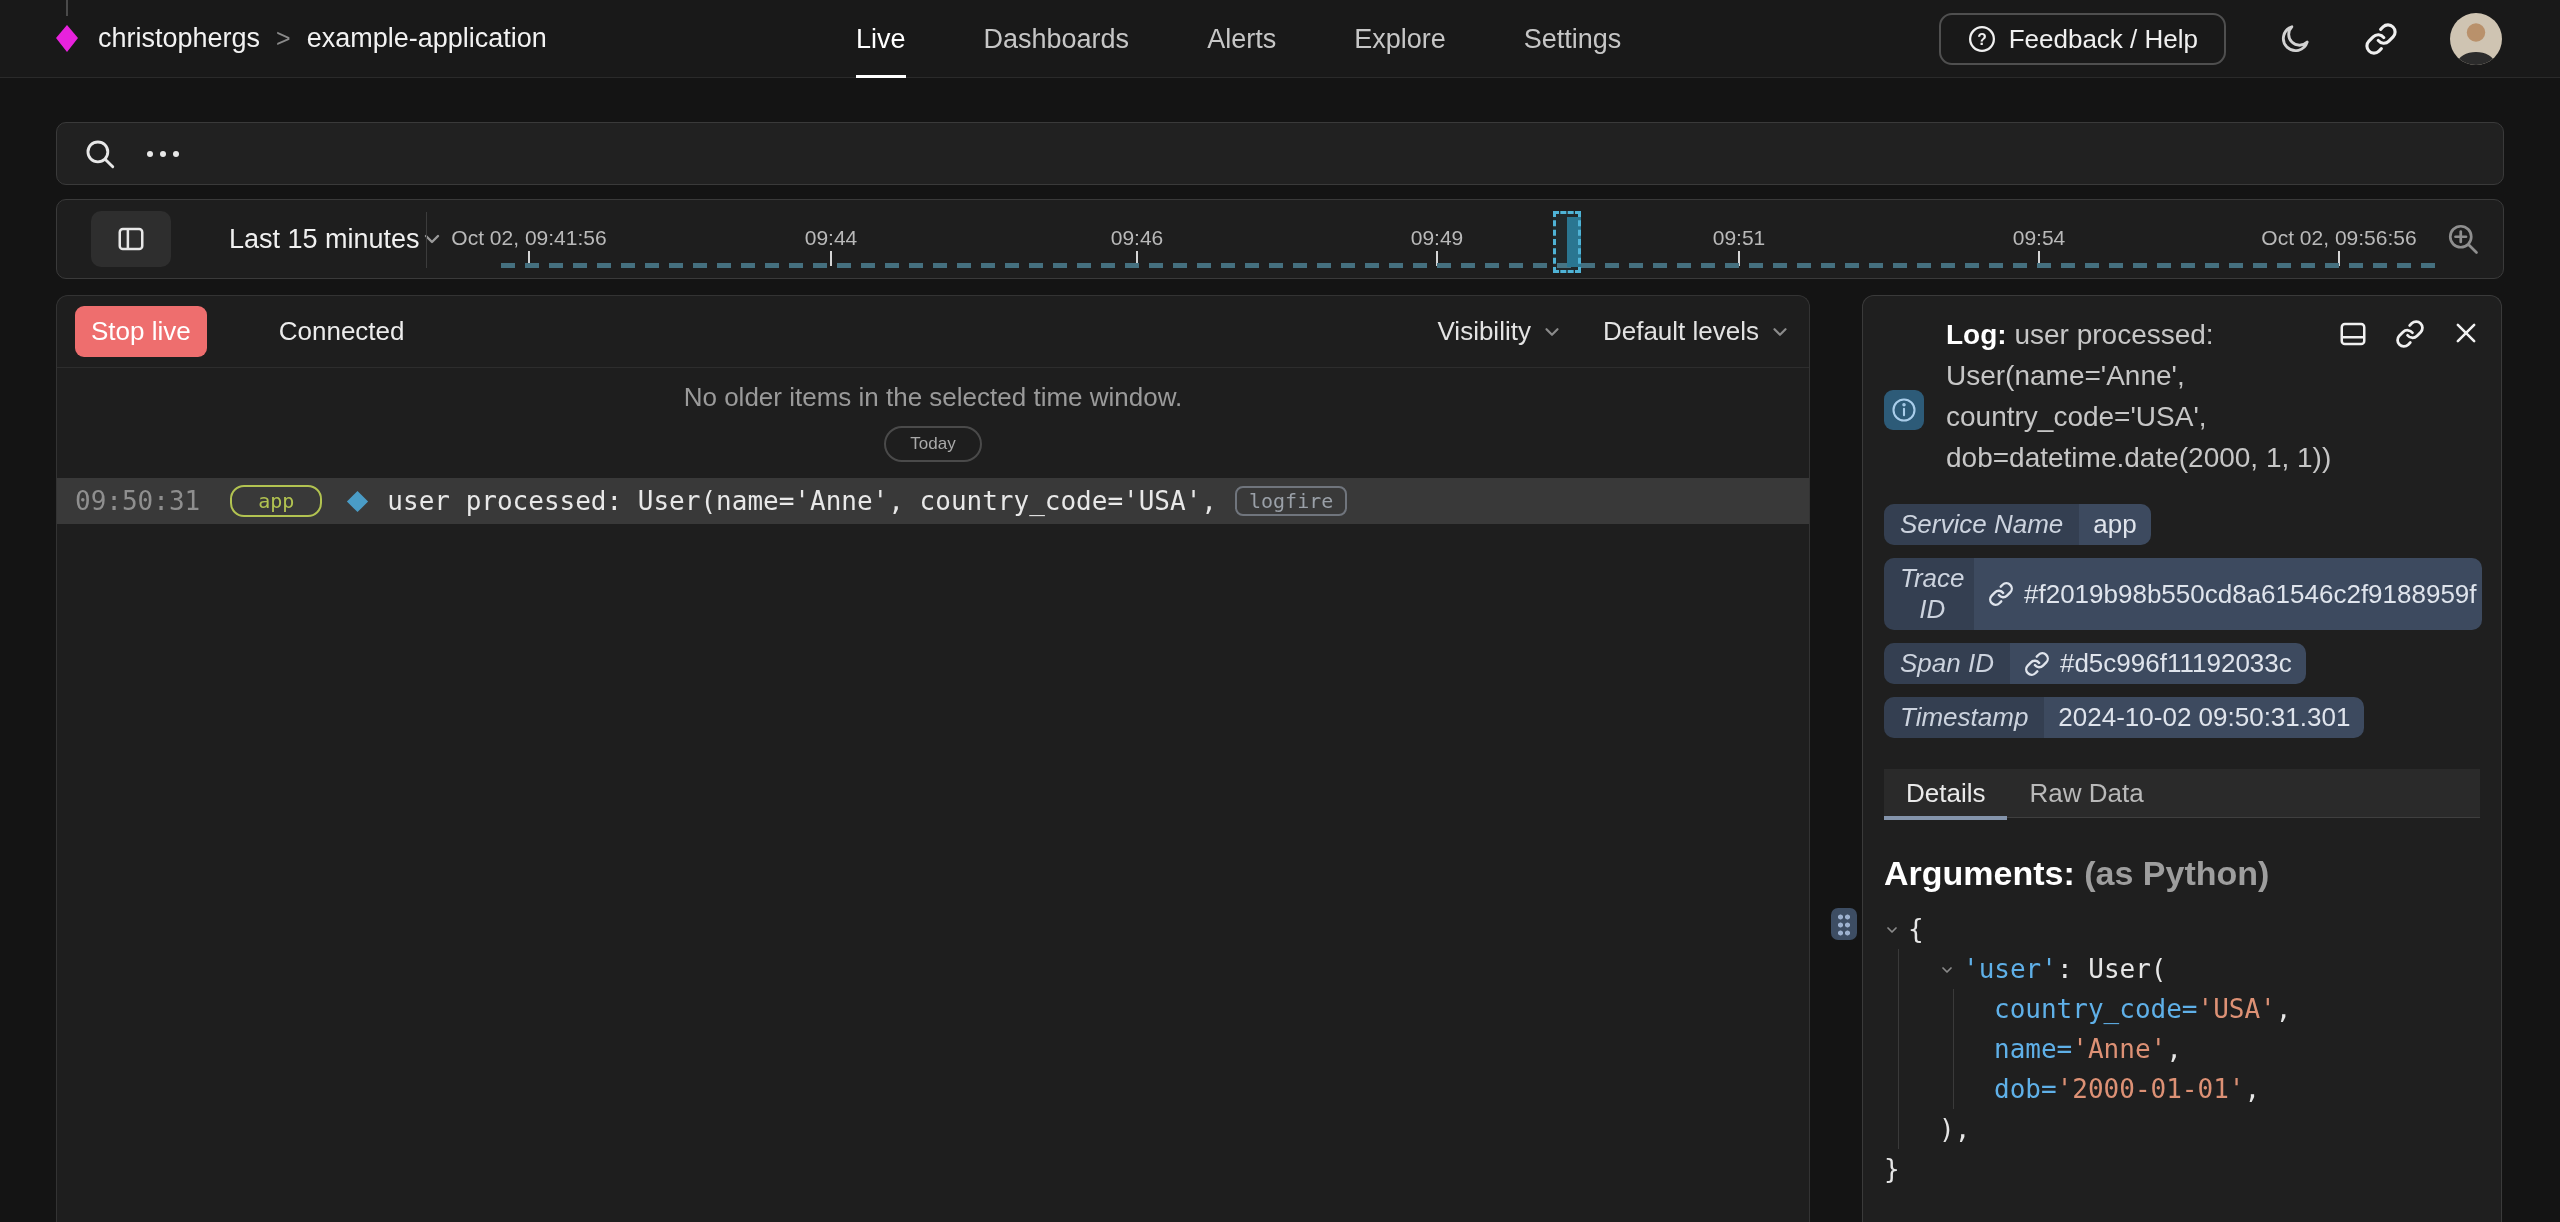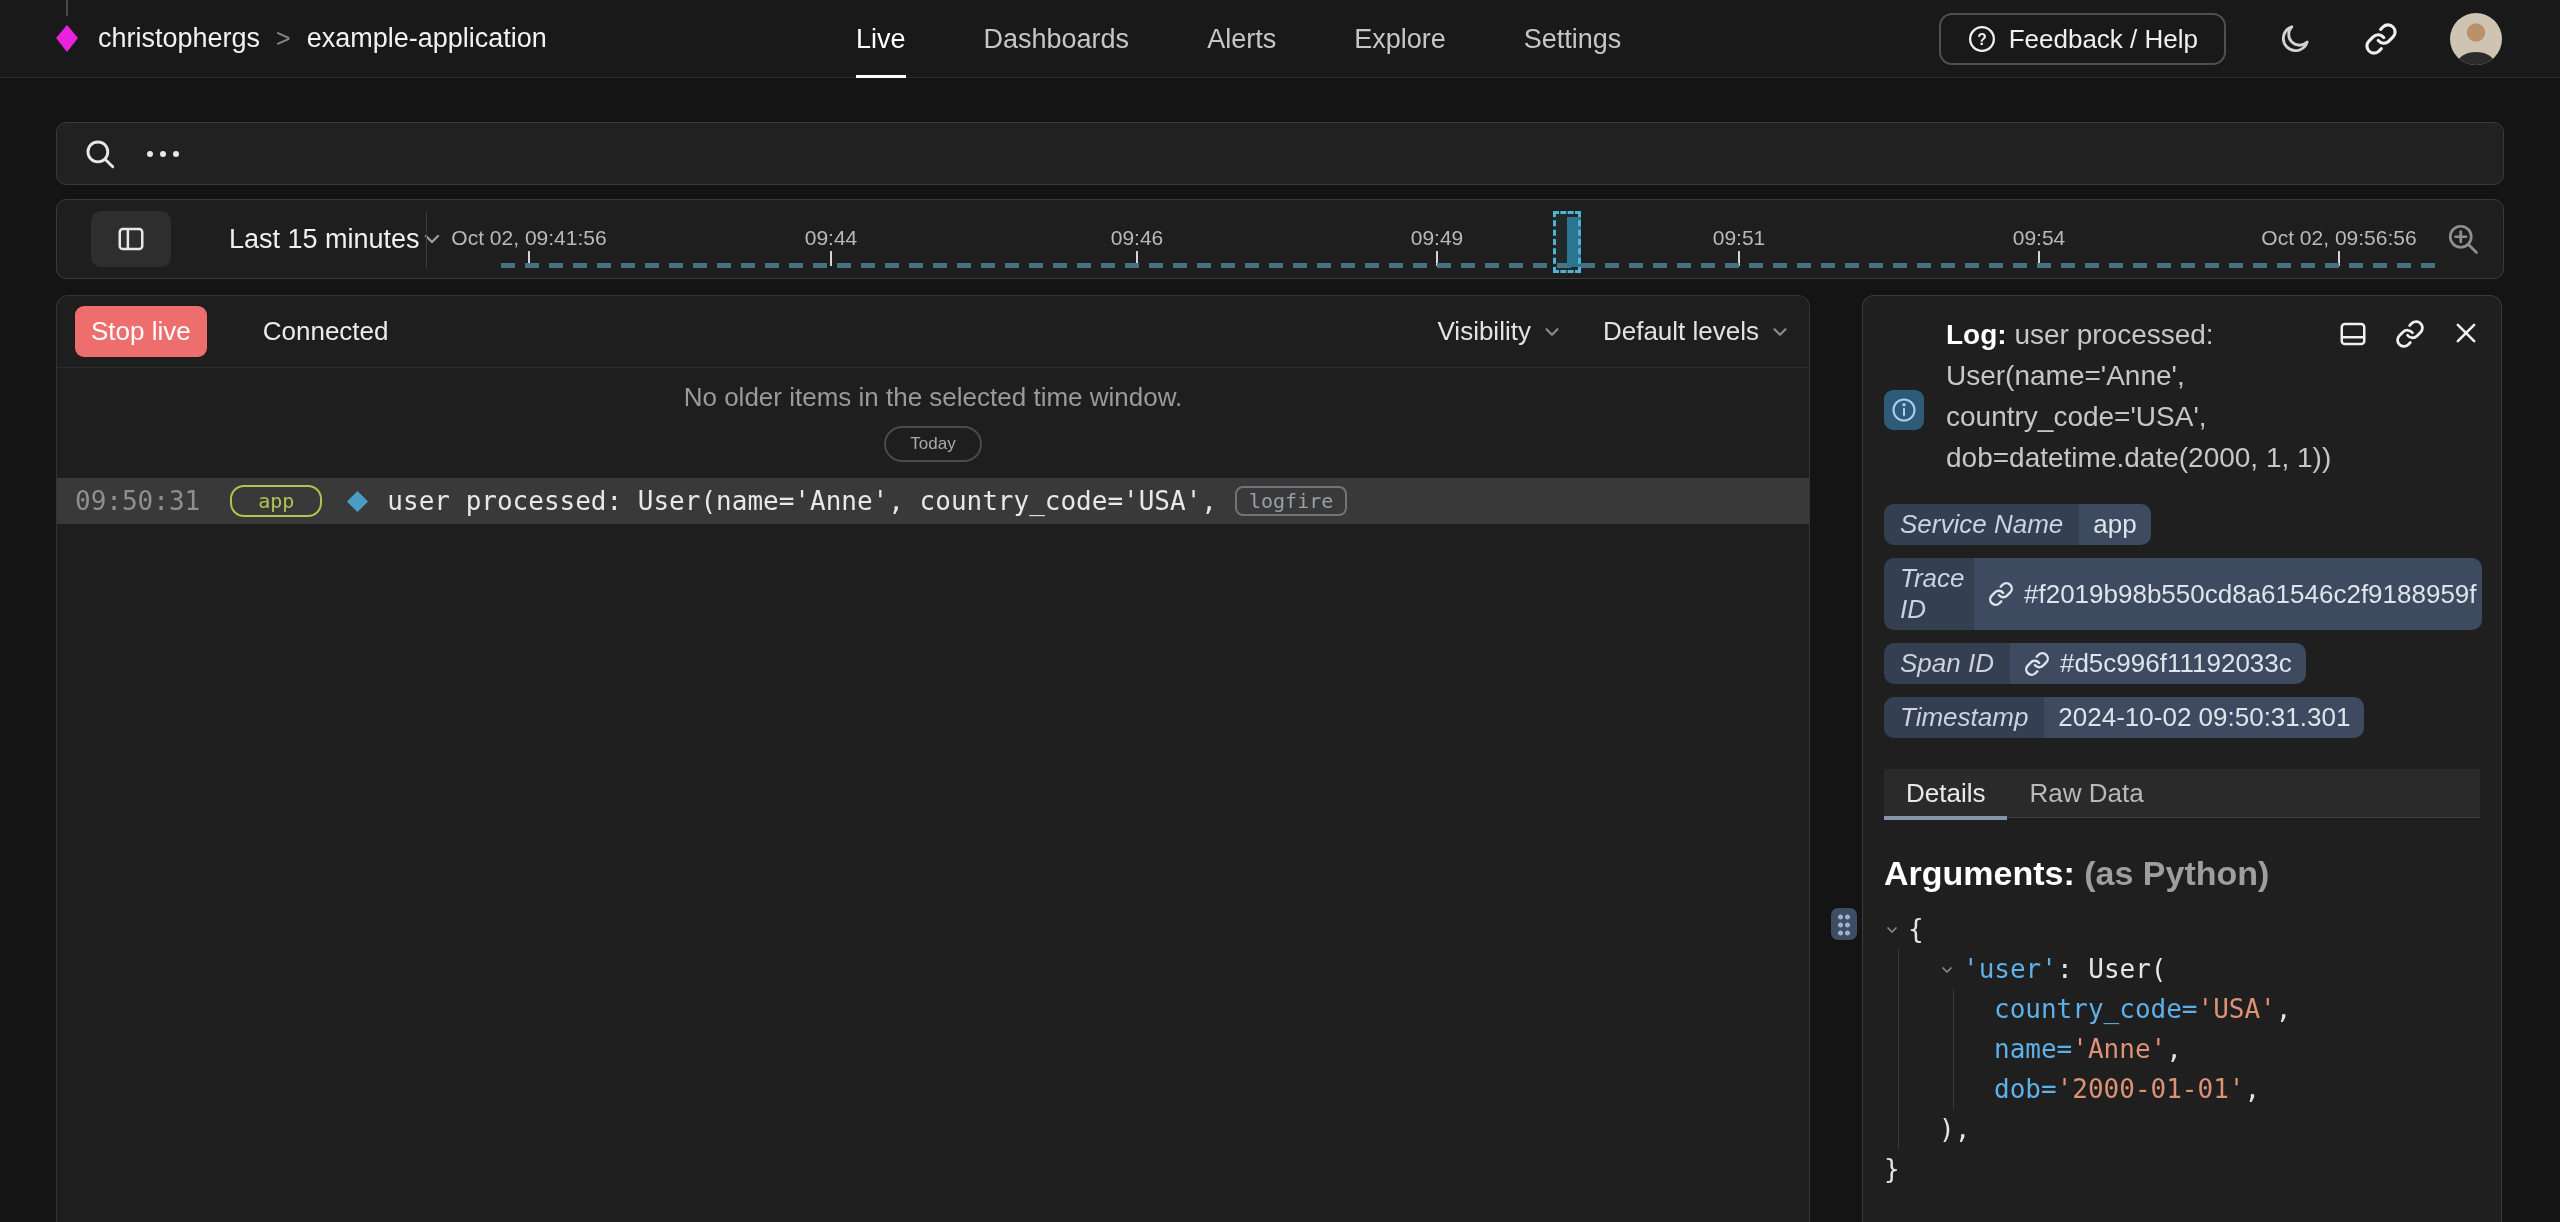--- a/index.html
+++ b/index.html
@@ -56,21 +56,21 @@
                       border:3px dashed #4fb3d6; background:rgba(79,179,214,0.07); cursor:ew-resize; }
   .zoom-btn { position:absolute; right:22px; top:50%; transform:translateY(-50%); cursor:pointer; }
 
   
   #left-panel { position:absolute; left:56px; top:295px; width:1754px; height:927px;
                 background:#1e1e1e; border:1px solid #333; border-bottom:none;
                 border-radius:12px 12px 0 0; overflow:hidden; }
   .live-toolbar { height:72px; display:flex; align-items:center; padding:0 18px; border-bottom:1px solid #2d2d2d; }
   .stop-btn { background:#ee6e6e; color:#ffffff; font-size:26px; border:none; border-radius:9px;
               padding:10px 16px; cursor:pointer; }
-  .connected { margin-left:56px; font-size:26px; color:#ececec; }
+  .connected { margin-left:72px; font-size:26px; color:#ececec; }
   .tb-spacer { flex:1; }
   .dd { display:flex; align-items:center; gap:10px; font-size:26px; color:#e3e3e3; cursor:pointer; }
   .dd + .dd { margin-left:40px; }
   .empty-zone { display:flex; flex-direction:column; align-items:center; padding-top:14px; gap:13px; }
   .empty-msg { font-size:26px; color:#9a9a9a; }
   .today-btn { border:2px solid #4a4a4a; background:transparent; border-radius:19px; padding:6px 24px;
                font-size:17px; color:#a9a9a9; cursor:pointer; }
   .log-row { position:absolute; left:0; top:182px; width:100%; height:46px; background:#393939;
              display:flex; align-items:center; padding:0 18px;
              font-family:"DejaVu Sans Mono", monospace; font-size:26px; cursor:pointer; }
@@ -93,21 +93,21 @@
   #right-panel { position:absolute; left:1862px; top:295px; width:640px; height:927px;
                  background:#1f1f1f; border:1px solid #3a3a3a; border-bottom:none;
                  border-radius:12px 12px 0 0; padding:0 21px; overflow:hidden; }
   .d-header { position:relative; margin-top:18px; }
   .info-icon { position:absolute; left:0; top:76px; width:40px; height:40px; background:#2d5b78;
                border-radius:9px; display:flex; align-items:center; justify-content:center; }
   .d-title { margin-left:62px; width:394px; font-size:28px; line-height:41px; color:#c6c6c6; }
   .d-title b { color:#ffffff; }
   .d-actions { position:absolute; right:0; top:5px; display:flex; gap:27px; }
   .d-actions > span { cursor:pointer; }
-  .badges { margin-top:26px; display:flex; flex-direction:column; align-items:flex-start; gap:13px; }
+  .badges { margin-top:26px; display:flex; flex-direction:column; align-items:flex-start; gap:13px;text-align:center; }
   .chip { display:flex; align-items:stretch; background:#3d4a5f; border-radius:10px; overflow:hidden;
           font-size:26px; color:#dfe4ec; max-width:598px; }
   .chip-label { font-style:italic; padding:5px 16px; background:rgba(0,0,0,0.14); color:#ccd3de;
                 display:flex; align-items:center; }
   .chip-label.narrow { width:90px; line-height:31px; }
   .chip-value { padding:5px 14px; display:flex; align-items:center; gap:10px; white-space:nowrap; }
   .tabs { margin-top:31px; height:49px; background:#2a2a2a; display:flex; border-bottom:1px solid #3f3f3f; }
   .tab { position:relative; padding:0 22px; display:flex; align-items:center; font-size:26px;
          color:#b9b9b9; cursor:pointer; }
   .tab.active { color:#eaeaea; }

